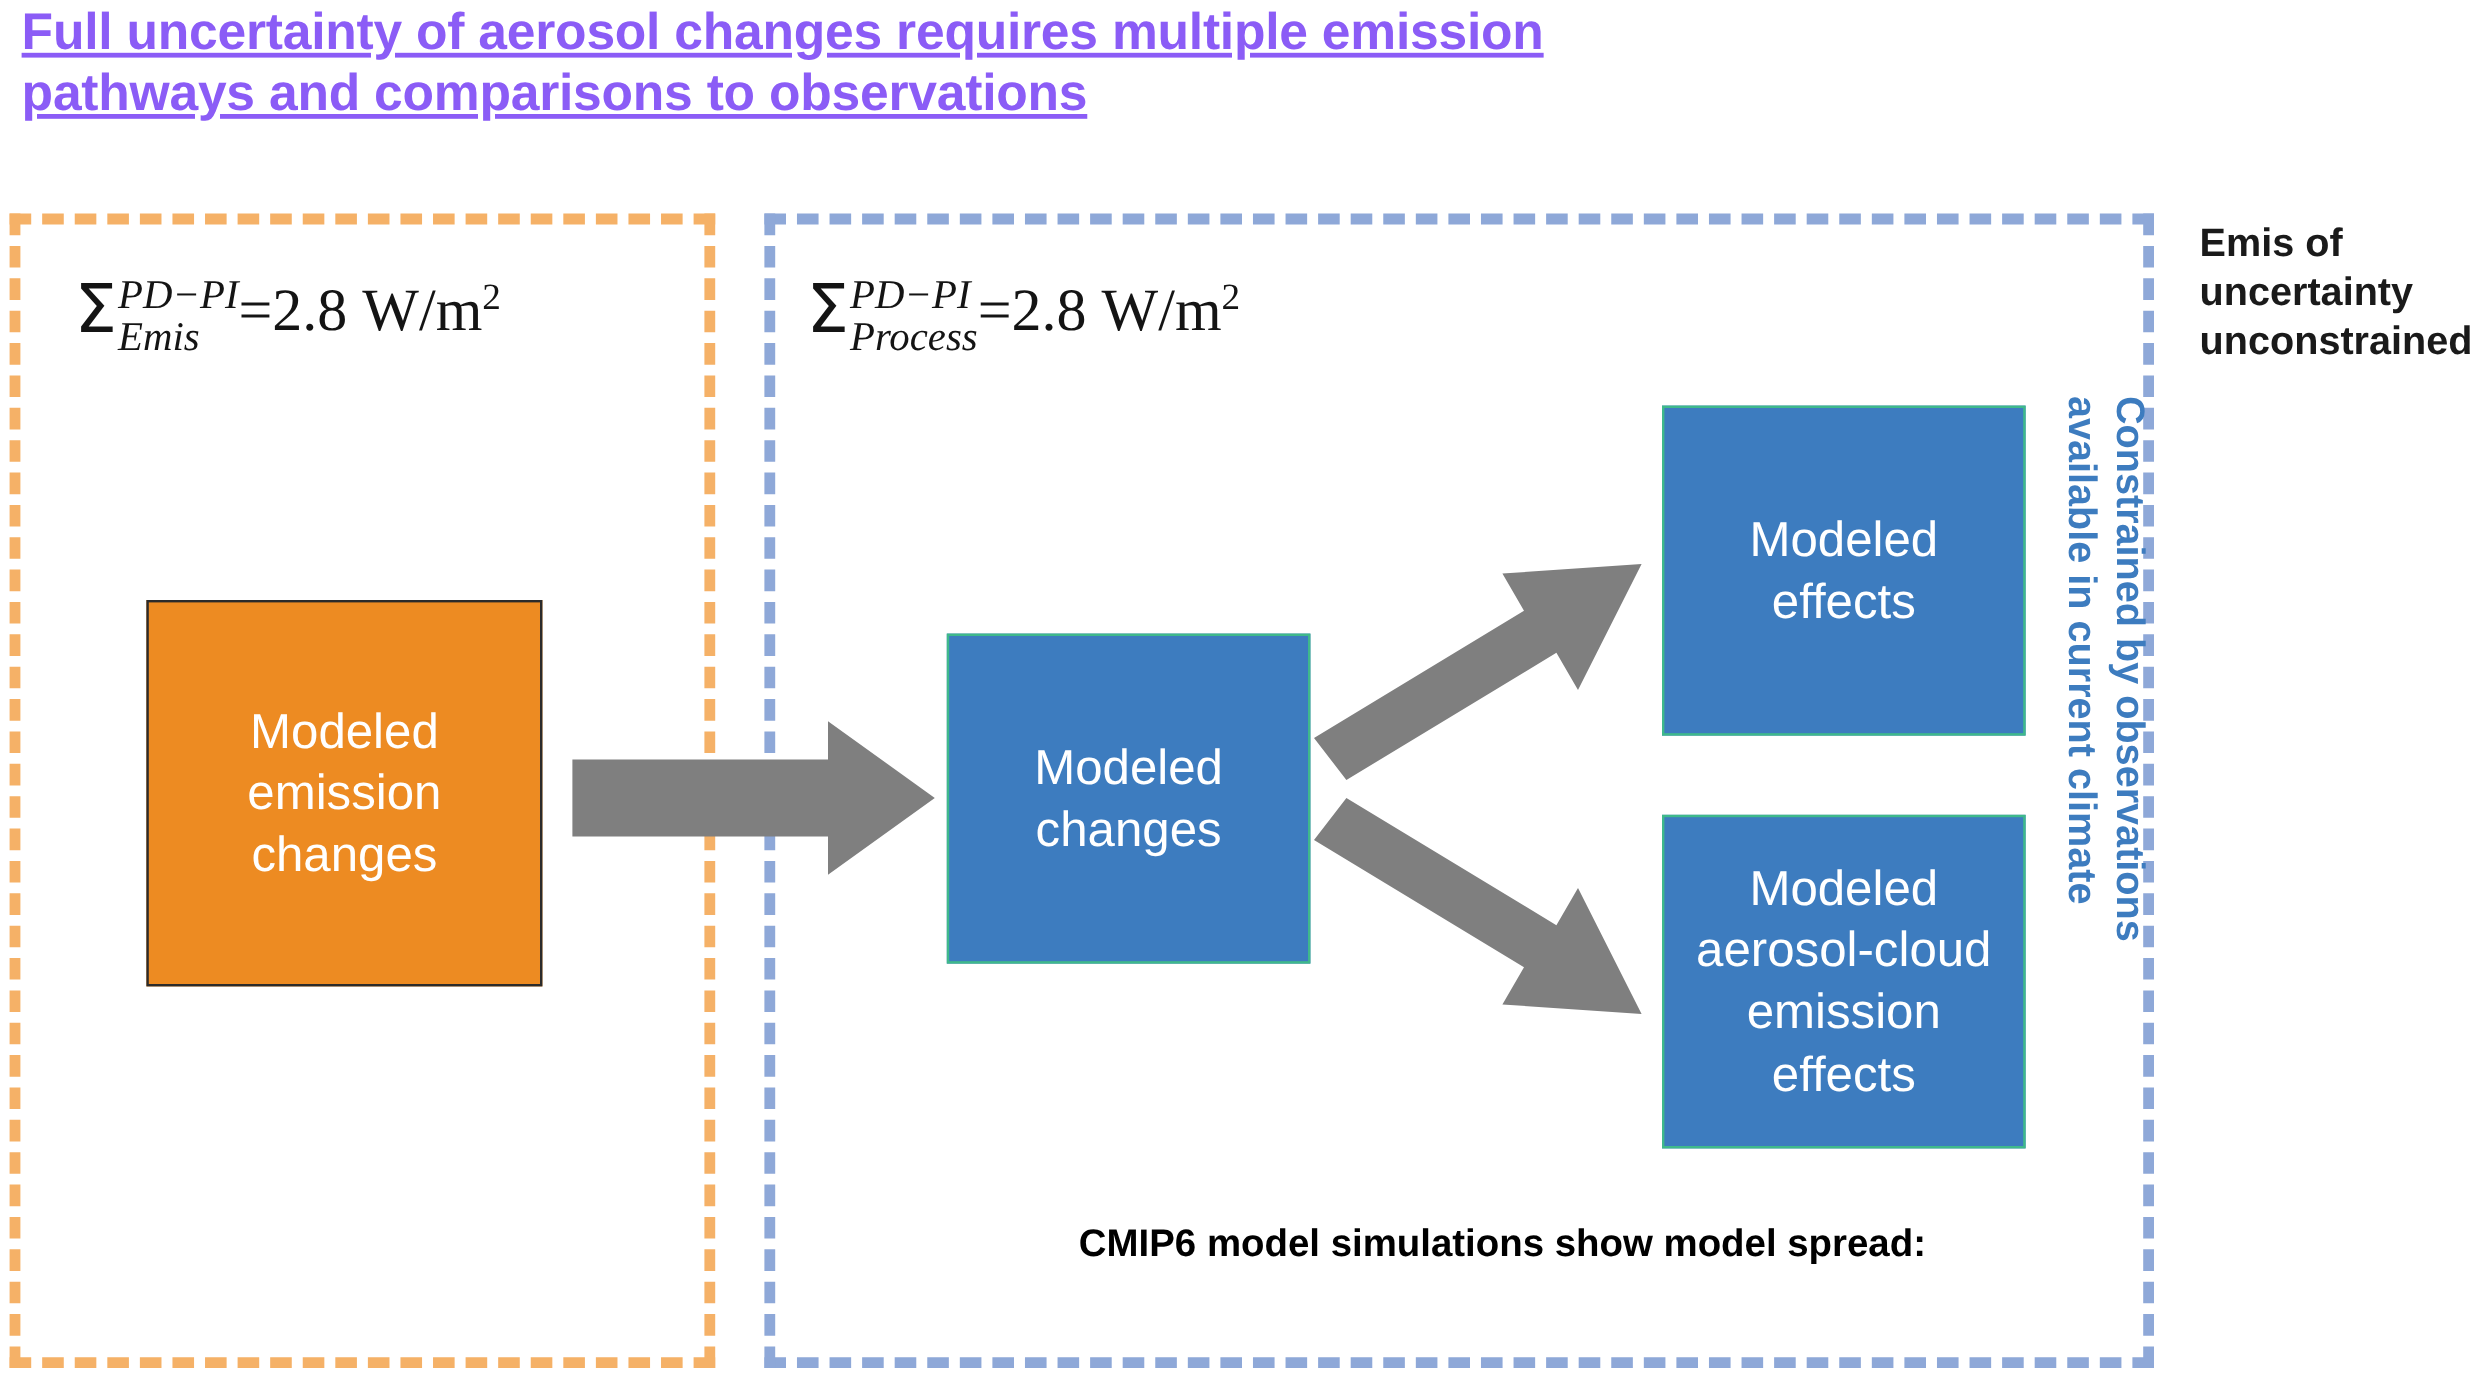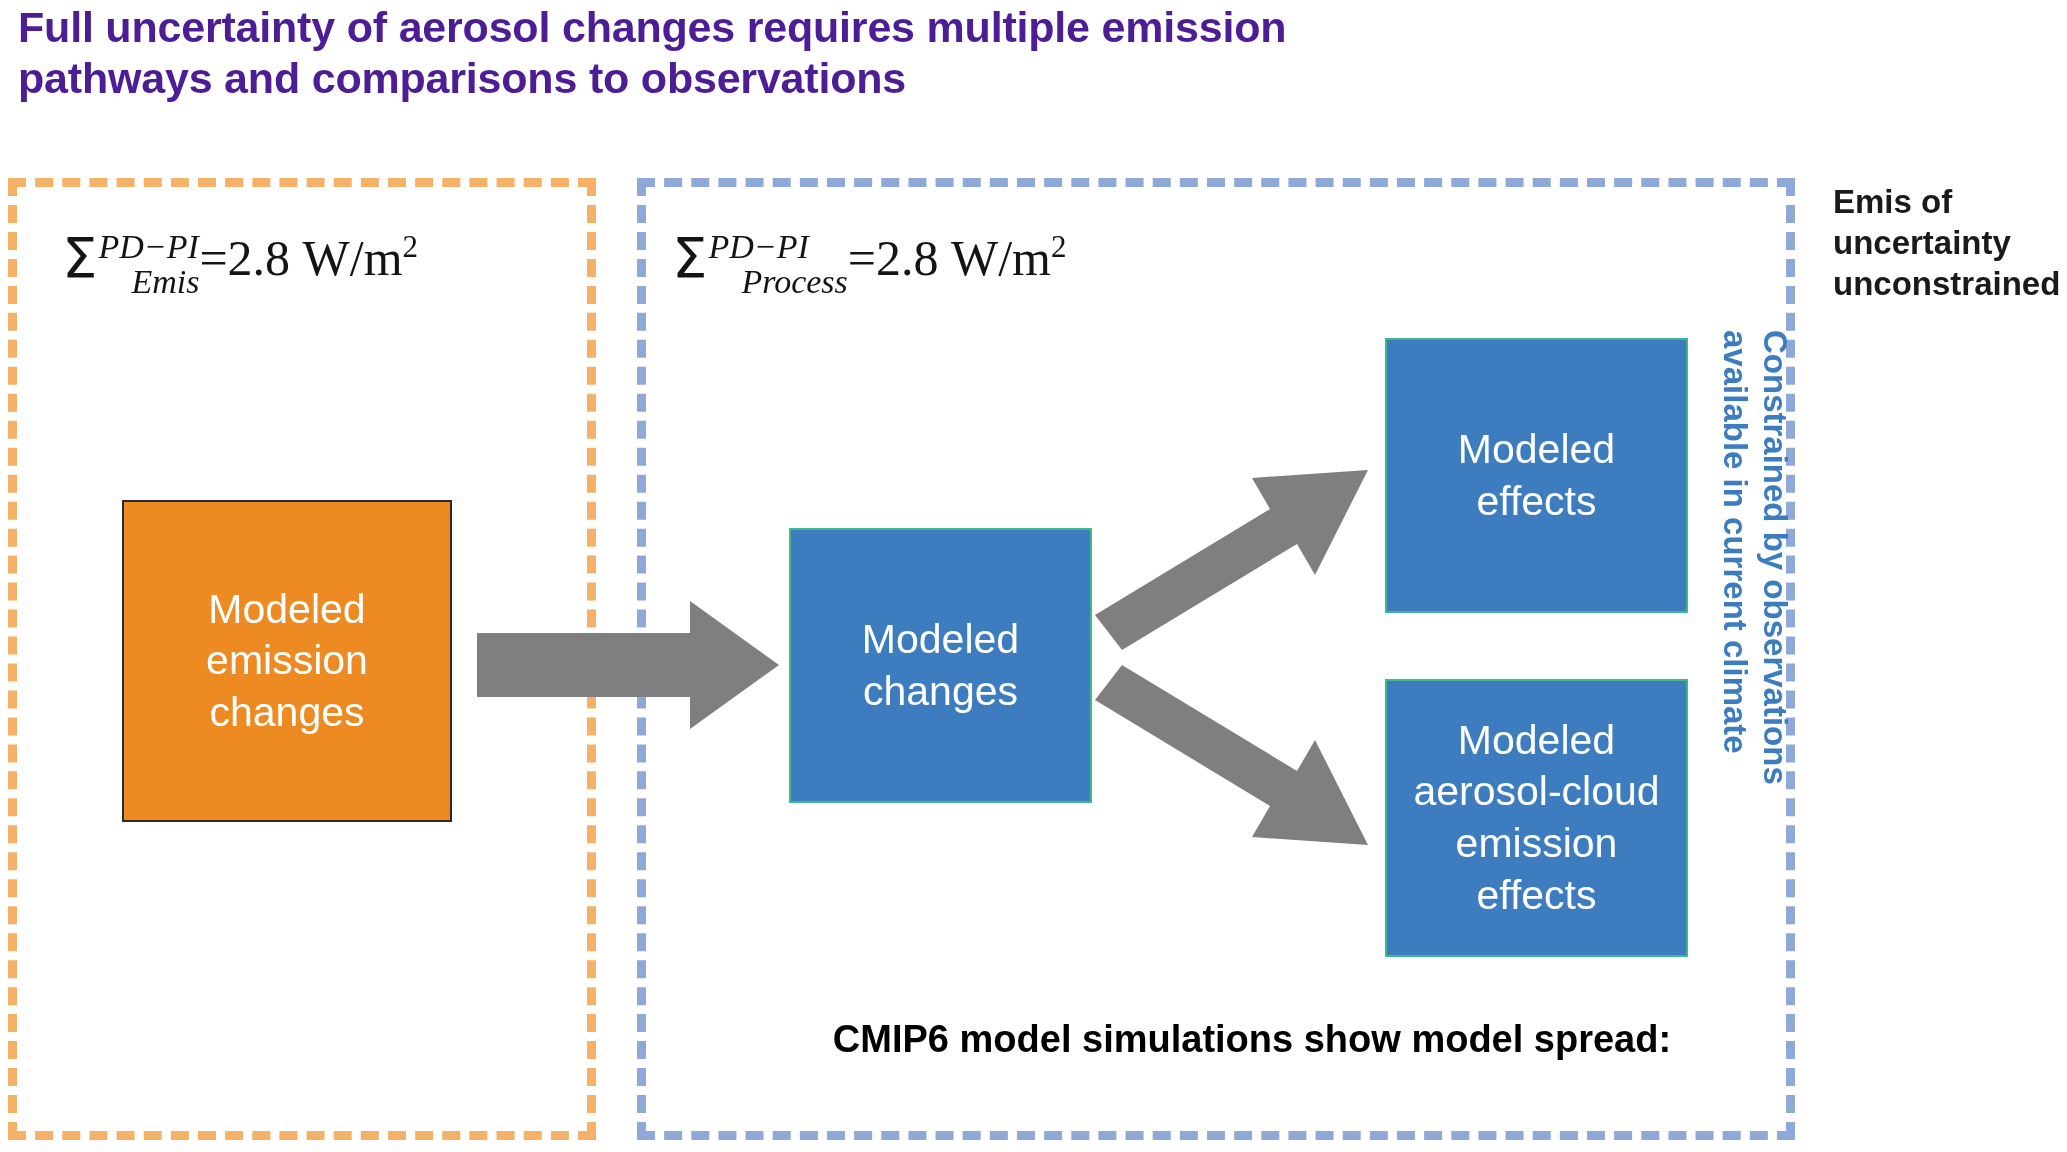--- a/index.html
+++ b/index.html
@@ -23,22 +23,23 @@
 
   
   #title {
     position: absolute;
     left: 18px;
     top: 2px;
     width: 1640px;
     font-size: 43px;
     font-weight: bold;
     line-height: 1.18;
-    color: #4c1d95;
+    color: #8b5cf6;
     letter-spacing: -0.2px;
+    text-decoration: underline;
   }
   #title .ln { display: block; }
 
   
   .dashed-box {
     position: absolute;
     box-sizing: border-box;
     background: transparent;
   }
   #emis-box {
@@ -77,21 +78,21 @@
     position: relative;
     vertical-align: middle;
     font-style: italic;
     font-size: 34px;
     line-height: 1.04;
     text-align: left;
     margin-left: 1px;
     top: 1px;
   }
   .sup-sub .sup { display: block; }
-  .sup-sub .sub { display: block; margin-left: 33px; }
+  .sup-sub .sub { display: block; }
   .unit-sup {
     font-size: 31px;
     vertical-align: super;
   }
 
   
   .concept-box {
     position: absolute;
     box-sizing: border-box;
     display: flex;
@@ -147,21 +148,21 @@
     height: 1152px;
     pointer-events: none;
   }
 
   
   #cmip-caption {
     position: absolute;
     left: 812px;
     top: 1016px;
     width: 880px;
-    font-size: 38px;
+    font-size: 32px;
     font-weight: bold;
     line-height: 1.25;
     color: #000000;
     text-align: center;
   }
   #cmip-caption .ln { display: block; }
 
   
   #size-label {
     position: absolute;

